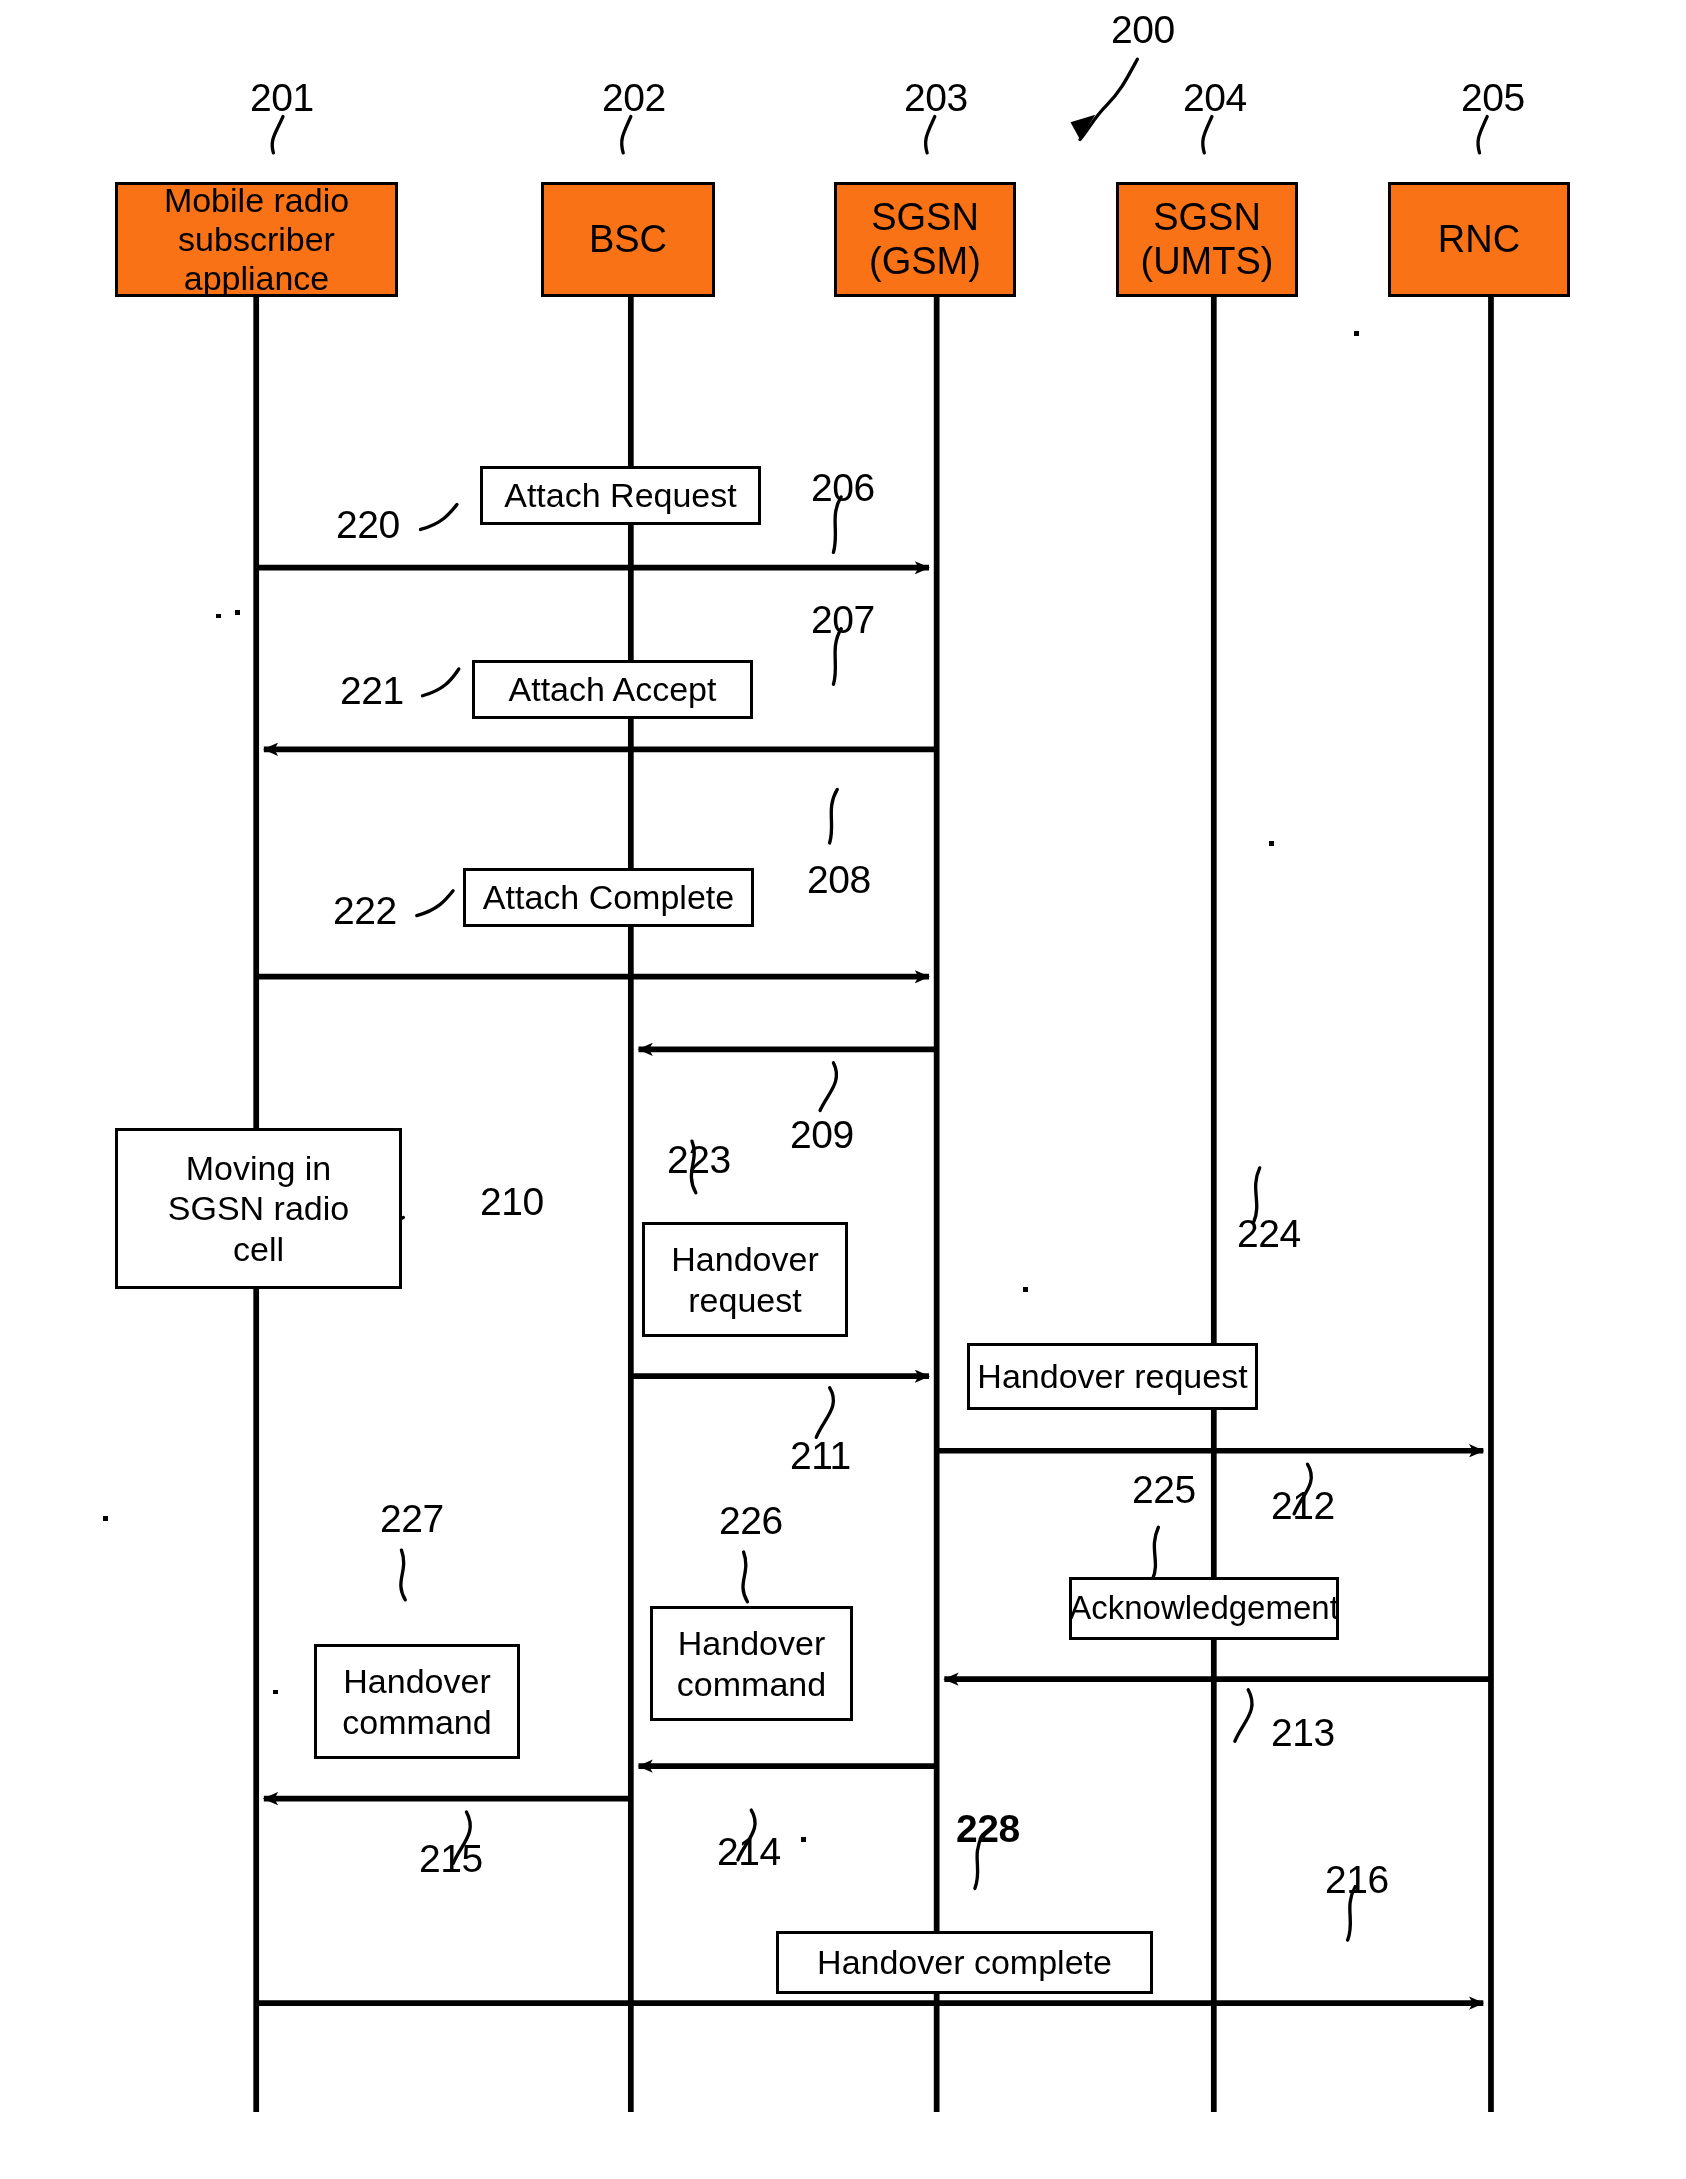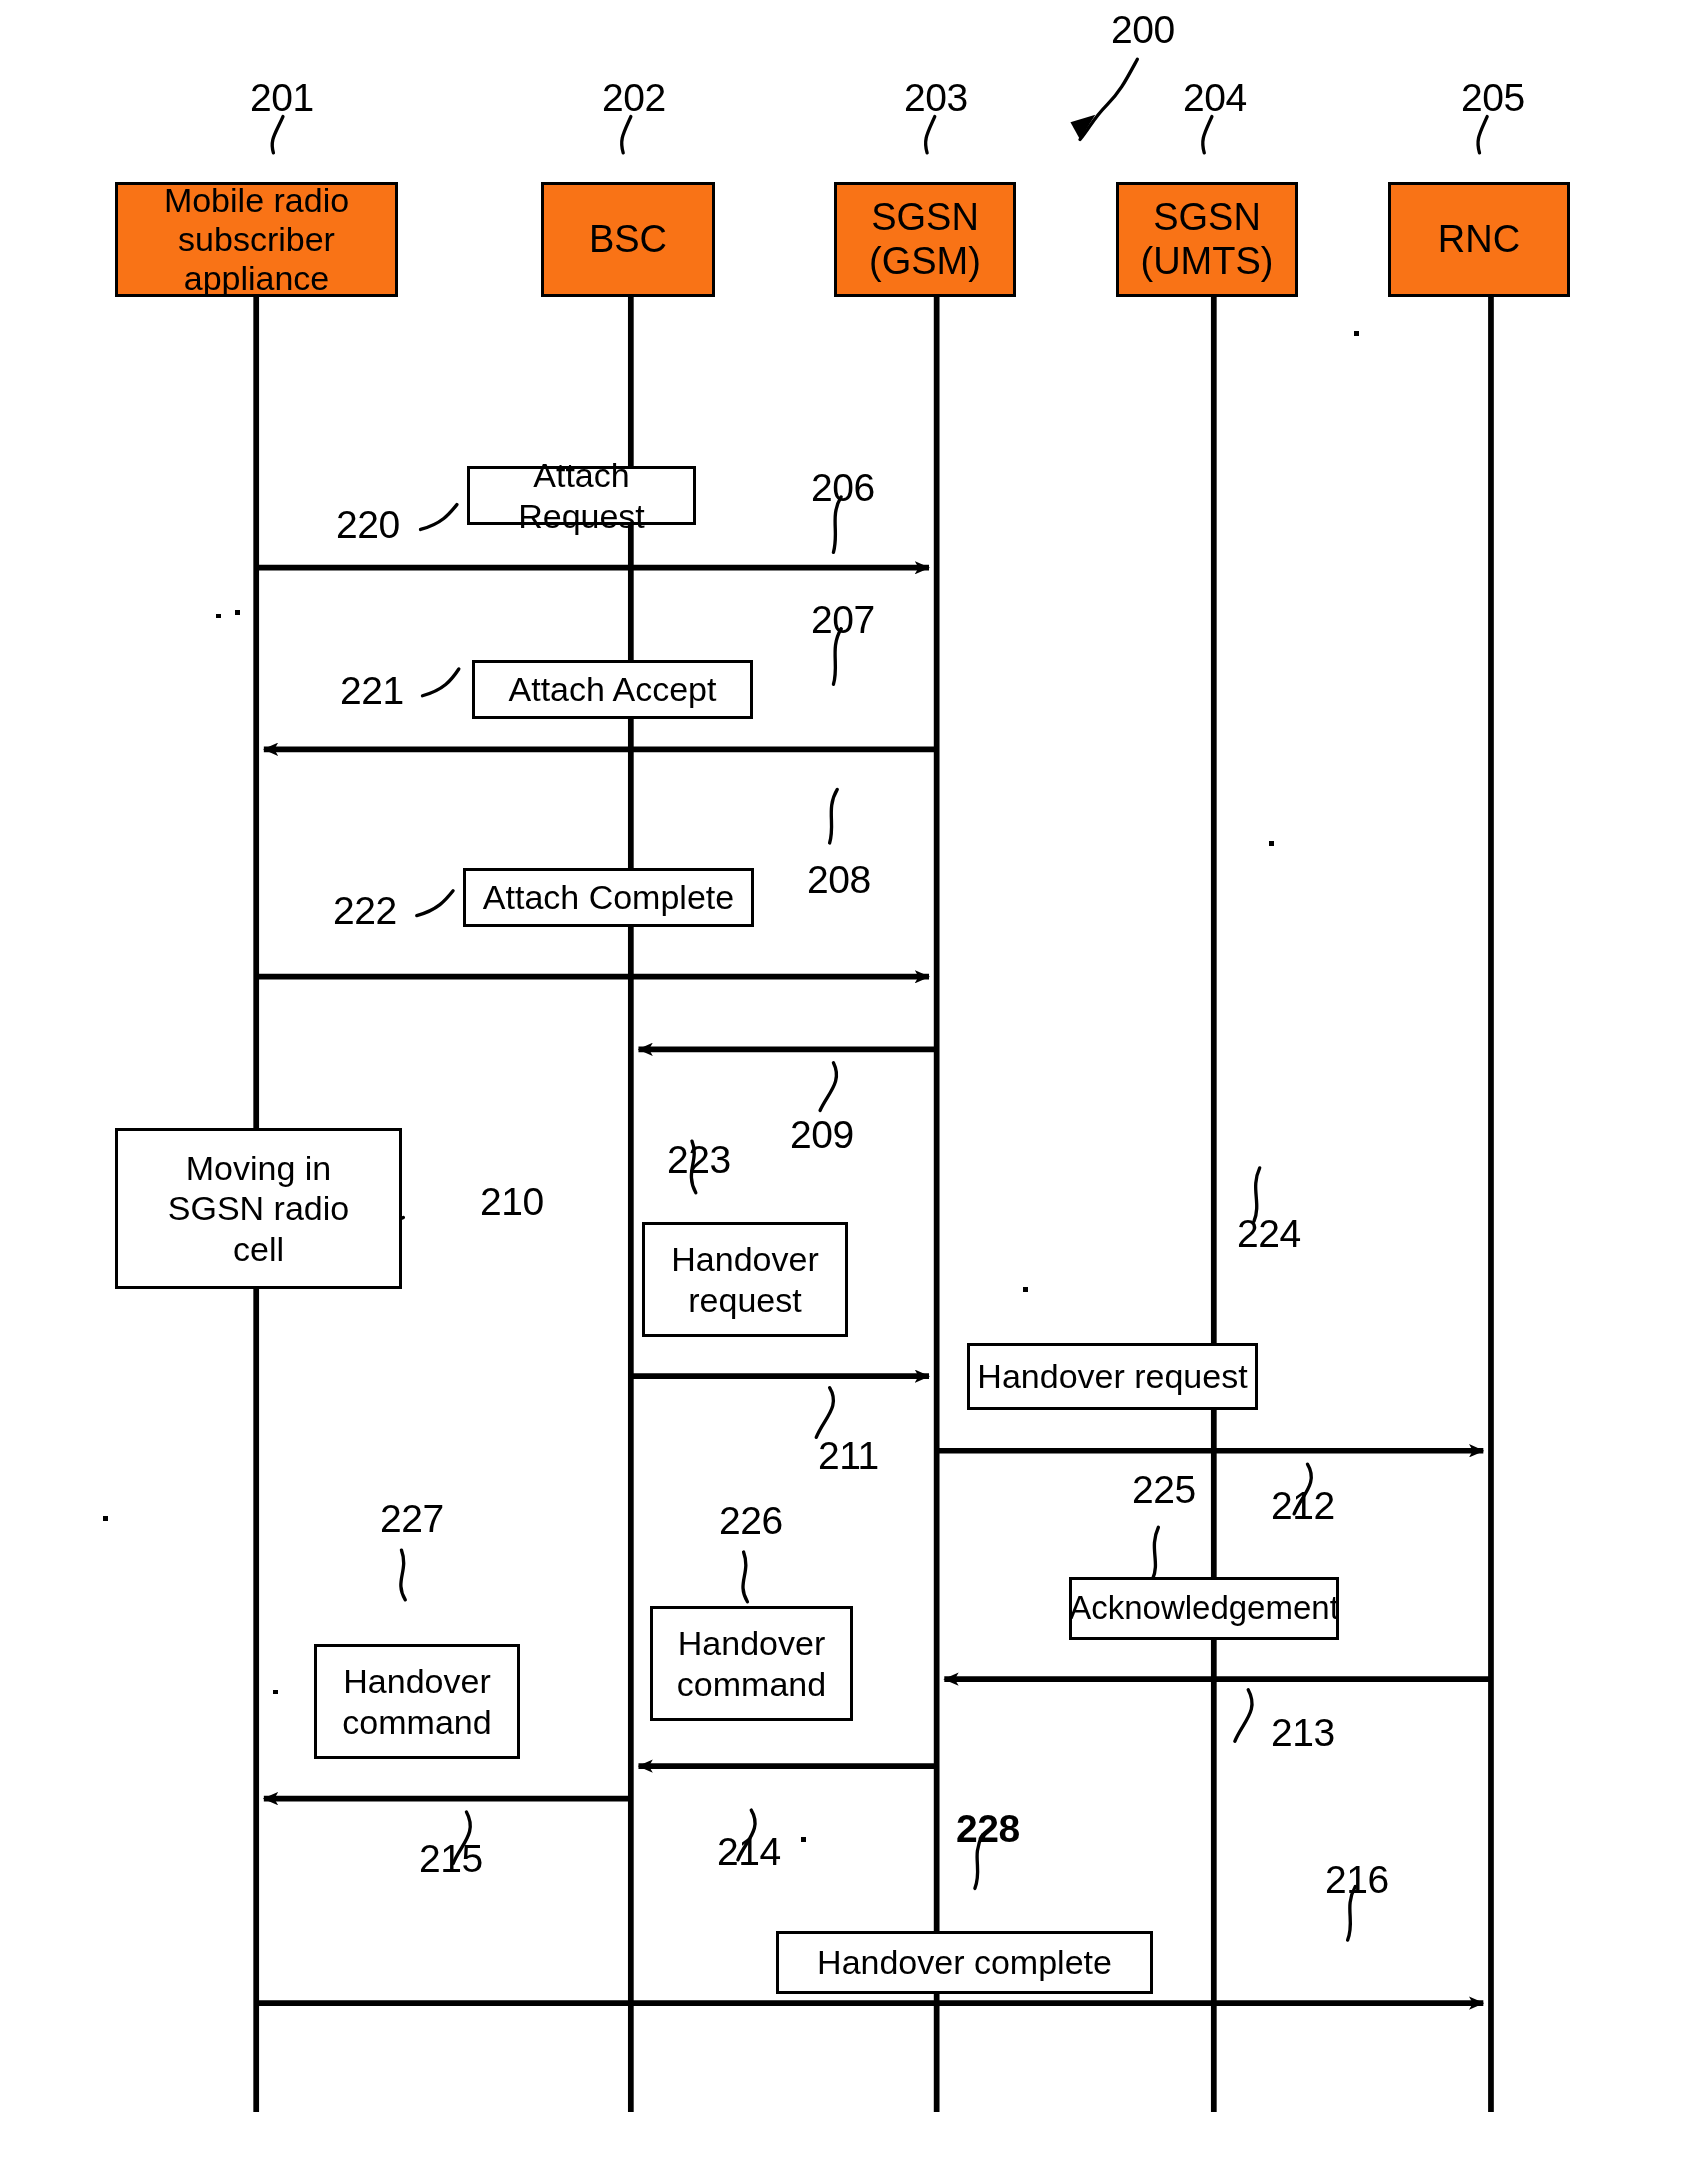--- a/index.html
+++ b/index.html
@@ -164,21 +164,21 @@
     <span>
       <span>SGSN</span><br>
       <span>(UMTS)</span>
     </span>
   </div>
 
   <div class="nodebox" style="left:1388px; top:182px; width:182px; height:115px; font-size:38px;">
     <span>RNC</span>
   </div>
 
-  <div class="msgbox" style="left:467px; top:466px; width:229px; height:59px; font-size:34px;">
+  <div class="msgbox" style="left:480px; top:466px; width:281px; height:59px; font-size:34px;">
     <span>Attach Request</span>
   </div>
 
   <div class="msgbox" style="left:472px; top:660px; width:281px; height:59px; font-size:34px;">
     <span>Attach Accept</span>
   </div>
 
   <div class="msgbox" style="left:463px; top:868px; width:291px; height:59px; font-size:34px;">
     <span>Attach Complete</span>
   </div>
@@ -238,21 +238,21 @@
   <div class="reftag" style="left:340px;  top:669px;">221</div>
   <div class="reftag" style="left:811px;  top:598px;">207</div>
 
   <div class="reftag" style="left:333px;  top:889px;">222</div>
   <div class="reftag" style="left:807px;  top:858px;">208</div>
 
   <div class="reftag" style="left:790px;  top:1113px;">209</div>
   <div class="reftag" style="left:667px;  top:1138px;">223</div>
   <div class="reftag" style="left:480px;  top:1180px;">210</div>
 
-  <div class="reftag" style="left:790px;  top:1434px;margin-left:28px;">211</div>
+  <div class="reftag" style="left:790px;  top:1434px;">211</div>
   <div class="reftag" style="left:1237px; top:1212px;">224</div>
   <div class="reftag" style="left:1271px; top:1484px;">212</div>
   <div class="reftag" style="left:1132px; top:1468px;">225</div>
   <div class="reftag" style="left:1271px; top:1711px;">213</div>
 
   <div class="reftag" style="left:719px;  top:1499px;">226</div>
   <div class="reftag" style="left:380px;  top:1497px;">227</div>
   <div class="reftag" style="left:717px;  top:1830px;">214</div>
   <div class="reftag" style="left:419px;  top:1837px;">215</div>
   <div class="reftag" style="left:956px; top:1807px;font-weight:bold;">228</div>

